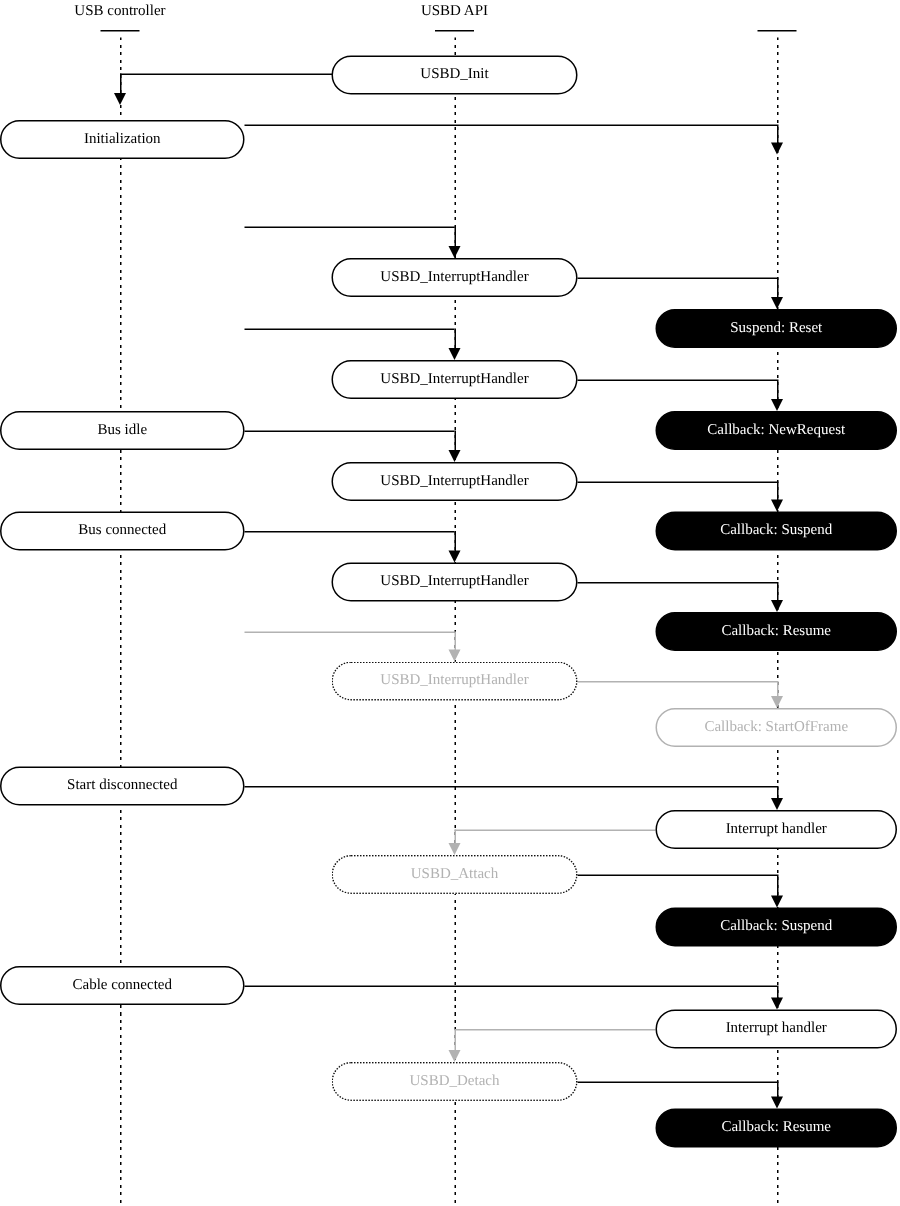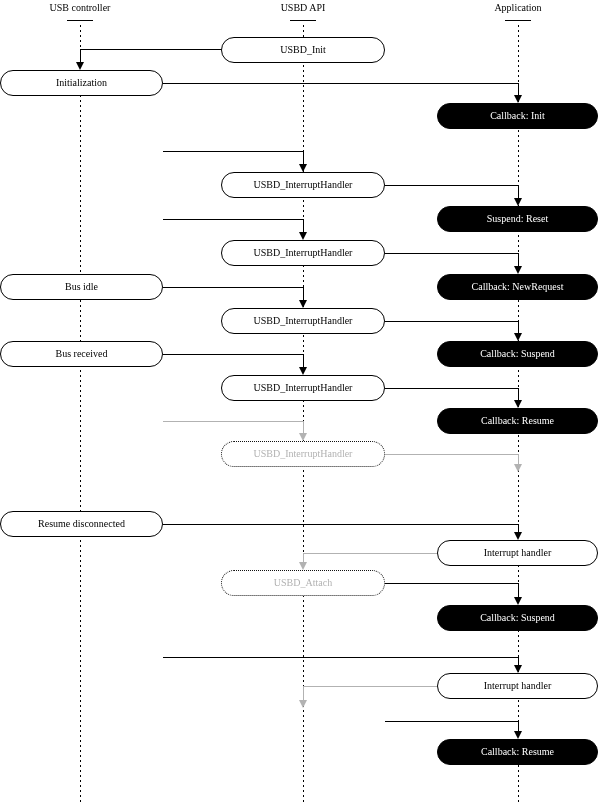--- a/index.html
+++ b/index.html
@@ -30,21 +30,20 @@
   .g .hline,.g .vline{background:var(--c-gray,#b2b2b2);}
   .g .arrow{border-top-color:var(--c-gray,#b2b2b2);}
 </style>
 </head>
 <body>
 
 <div class="canvas">
 
   <div class="lane-label" style="left:0;width:160px">USB controller</div>
   <div class="lane-label" style="left:223px;width:160px">USBD API</div>
-  <div class="lane-label" style="left:438px;width:160px">Application</div>
   <div class="lane-bar" style="left:67px"></div>
   <div class="lane-bar" style="left:290px"></div>
   <div class="lane-bar" style="left:505px"></div>
 
   <div class="lifeline" style="left:80px"></div>
   <div class="lifeline" style="left:303px"></div>
   <div class="lifeline" style="left:518px"></div>
 
   <div>
     <div class="hline" style="left:80px;top:49px;width:142px"></div>
@@ -131,40 +130,42 @@
     <div class="vline" style="left:303px;top:686px;height:15px"></div>
     <div class="arrow" style="left:299px;top:700px"></div>
   </div>
   <div>
     <div class="hline" style="left:385px;top:721px;width:133px"></div>
     <div class="vline" style="left:518px;top:721px;height:11px"></div>
     <div class="arrow" style="left:514px;top:731px"></div>
   </div>
 
   <div class="node" style="left:221px;top:37px;width:164px">USBD_Init</div>
-  <div class="node" style="left:0;top:70px;width:163px">Initialization</div>
-  <div class="node cb" style="left:437px;top:103px;width:161px">Callback: Init</div>
+  <div class="node" style="left:0;top:80px;width:163px">Initialization</div>
 
   <div class="node" style="left:221px;top:172px;width:164px">USBD_InterruptHandler</div>
   <div class="node cb" style="left:437px;top:206px;width:161px">Suspend: Reset</div>
 
   <div class="node" style="left:221px;top:240px;width:164px">USBD_InterruptHandler</div>
   <div class="node cb" style="left:437px;top:274px;width:161px">Callback: NewRequest</div>
 
   <div class="node" style="left:0;top:274px;width:163px">Bus idle</div>
   <div class="node" style="left:221px;top:308px;width:164px">USBD_InterruptHandler</div>
   <div class="node cb" style="left:437px;top:341px;width:161px">Callback: Suspend</div>
 
-  <div class="node" style="left:0;top:341px;width:163px">Bus received</div>
+  <div class="node" style="left:0;top:341px;width:163px">Bus connected</div>
   <div class="node" style="left:221px;top:375px;width:164px">USBD_InterruptHandler</div>
   <div class="node cb" style="left:437px;top:408px;width:161px">Callback: Resume</div>
 
   <div class="node ghost-api" style="left:221px;top:441px;width:164px">USBD_InterruptHandler</div>
+  <div class="node ghost-cb" style="left:437px;top:472px;width:161px">Callback: StartOfFrame</div>
 
-  <div class="node" style="left:0;top:511px;width:163px">Resume disconnected</div>
+  <div class="node" style="left:0;top:511px;width:163px">Start disconnected</div>
   <div class="node" style="left:437px;top:540px;width:161px">Interrupt handler</div>
   <div class="node ghost-api" style="left:221px;top:570px;width:164px">USBD_Attach</div>
   <div class="node cb" style="left:437px;top:605px;width:161px">Callback: Suspend</div>
 
+  <div class="node" style="left:0;top:644px;width:163px">Cable connected</div>
   <div class="node" style="left:437px;top:673px;width:161px">Interrupt handler</div>
+  <div class="node ghost-api" style="left:221px;top:708px;width:164px">USBD_Detach</div>
   <div class="node cb" style="left:437px;top:739px;width:161px">Callback: Resume</div>
 
 </div>
 
 </body></html>

